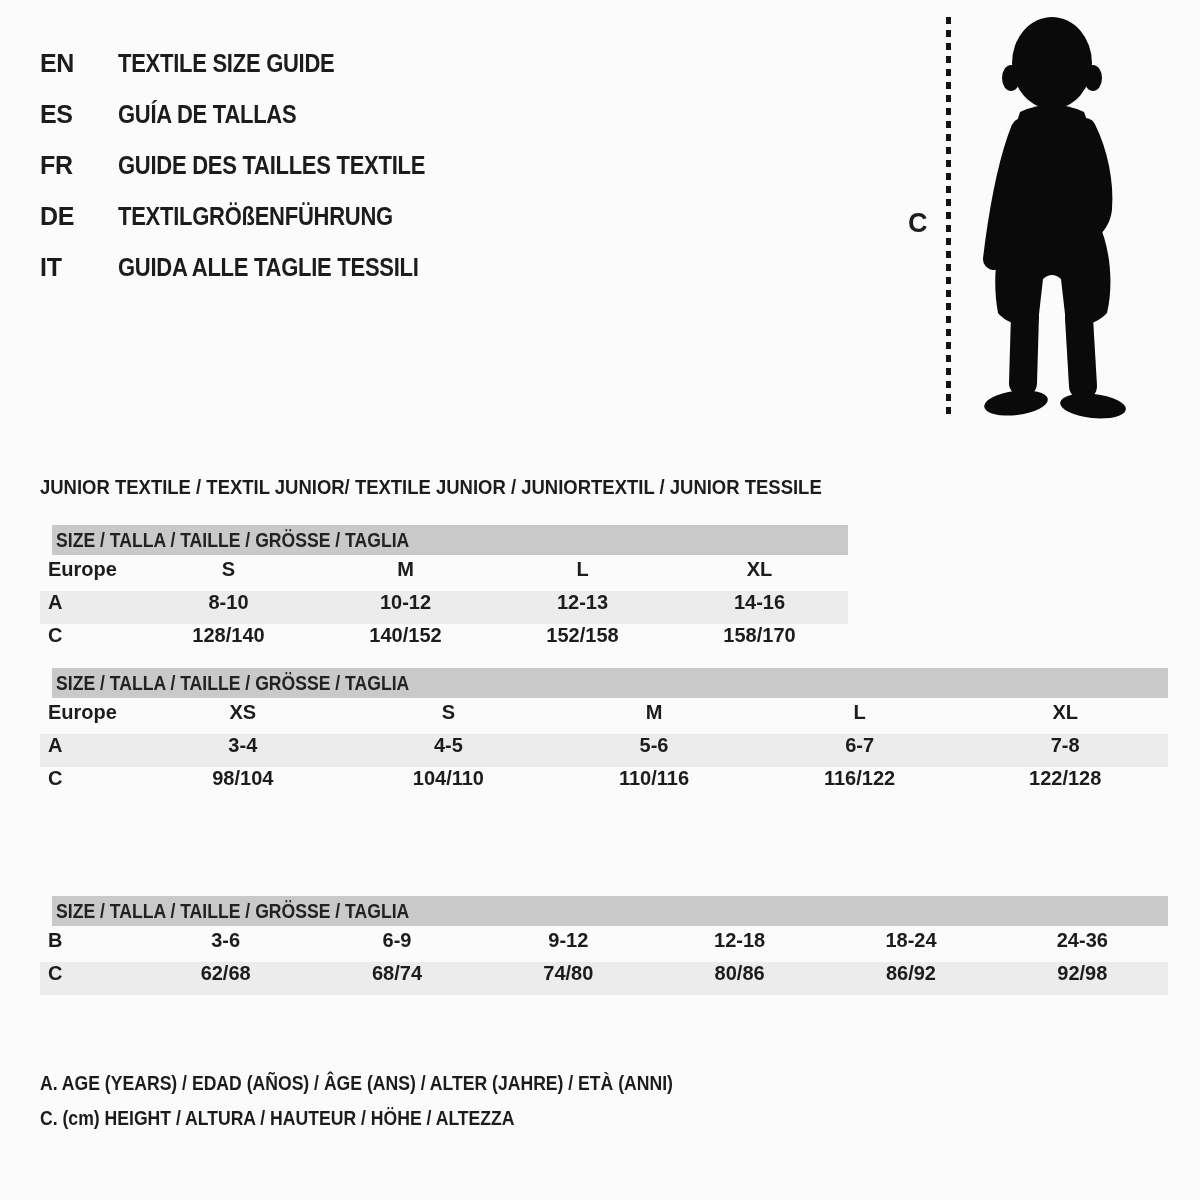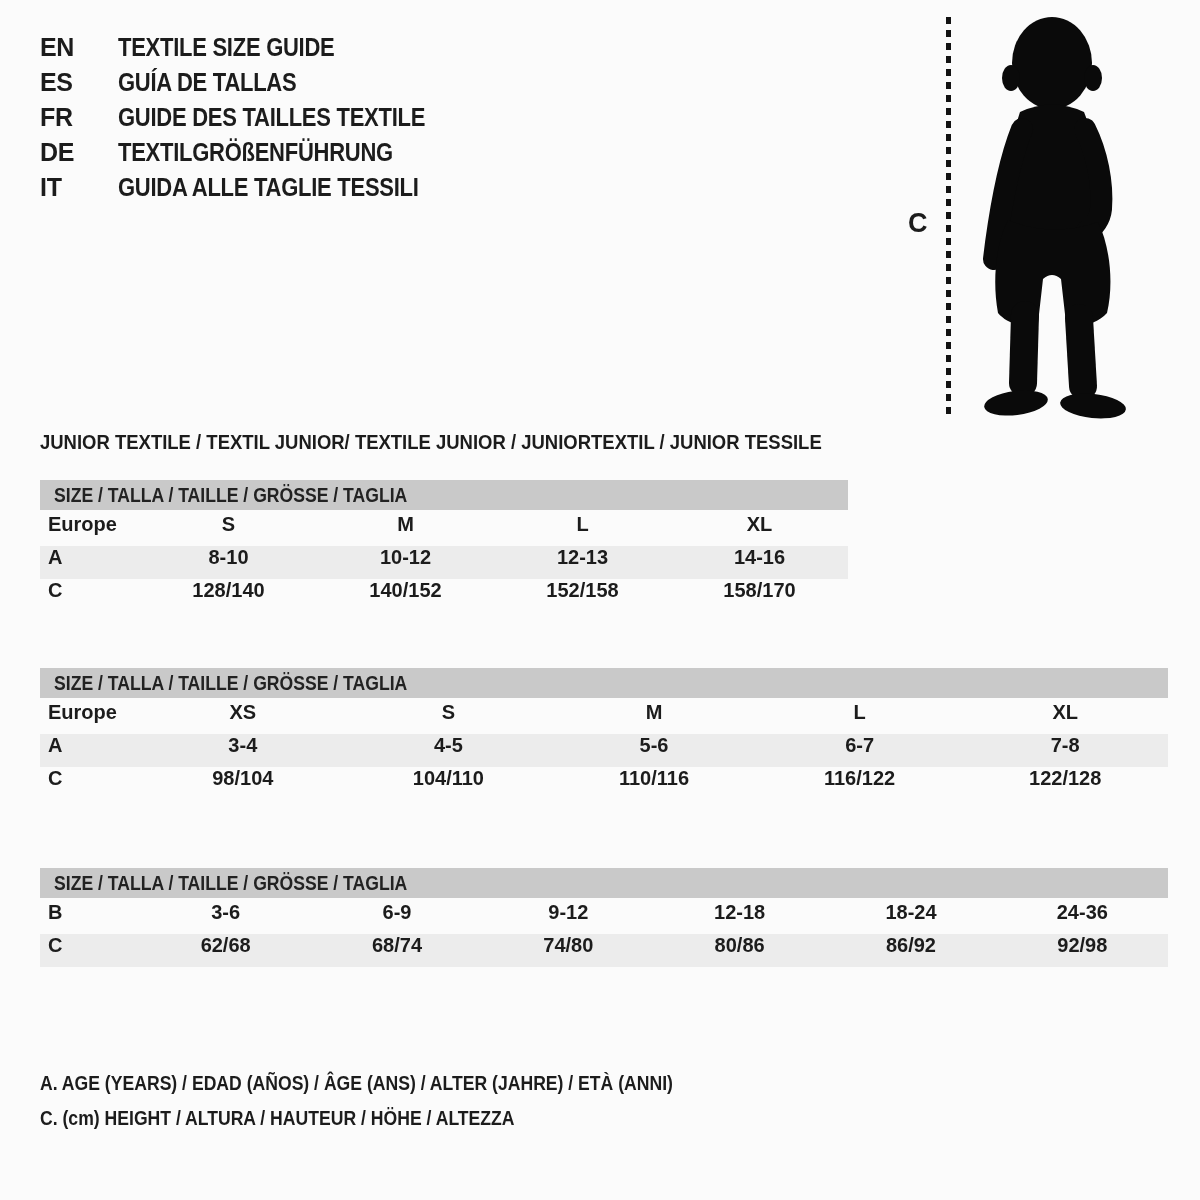--- a/index.html
+++ b/index.html
@@ -9,44 +9,44 @@
     background:#fbfbfb;
     font-family:"Liberation Sans","DejaVu Sans",sans-serif;
     font-weight:700;
     color:#1c1c1c;
     overflow:hidden;
   }
   .cond { display:inline-block; transform:scaleX(.88); transform-origin:0 50%; white-space:nowrap; }
 
   
   .lang-block { position:absolute; left:40px; top:30px; }
-  .lang-row { display:flex; height:35px; align-items:center; font-size:25px; letter-spacing:-.3px; }
+  .lang-row { display:flex; height:35px; align-items:center; font-size:25px; letter-spacing:-.3px;margin-top:16px; }
   .lang-code { width:78px; flex:0 0 78px; }
 
   
   .figure { position:absolute; left:898px; top:12px; width:292px; height:410px; }
   .measure-line {
     position:absolute; left:48px; top:5px; width:5px; height:400px;
     background:repeating-linear-gradient(to bottom,#121212 0 7px,transparent 7px 13px);
   }
   .height-label { position:absolute; left:10px; top:196px; font-size:27px; }
   .toddler { position:absolute; left:64px; top:0; width:174px; height:407px; }
 
   
   .size-section { position:absolute; left:40px; }
   #sec-junior   { top:430px; width:808px; }
   #sec-children { top:641px; width:1128px; }
   #sec-babies   { top:851px; width:1128px; }
-  .section-title { font-size:21px; line-height:24px; font-weight:700; }
+  .section-title { font-size:21px; line-height:24px; font-weight:700;margin-top:45px; }
   #sec-babies .section-title div { line-height:30px; }
   .section-title sub { font-size:13px; vertical-align:baseline; position:relative; bottom:-3px; }
 
   .size-bar {
     height:30px; background:#c9c9c9; display:flex; align-items:center;
-    padding-left:14px; font-size:20px; color:#222;
+    padding-left:4px; font-size:20px; color:#222;margin-left:12px;
   }
   #sec-junior   .size-bar { margin-top:26px; }
   #sec-children .size-bar { margin-top:27px; }
   #sec-babies   .size-bar { margin-top:17px; }
 
   .rows { margin-top:3px; }
   .trow { display:flex; height:33px; align-items:flex-start; font-size:20px; }
   .trow.shaded { background:#ececec; }
   .tcell.lab { flex:0 0 100px; padding-left:8px; }
   .tcell.val { flex:1; text-align:center; }

